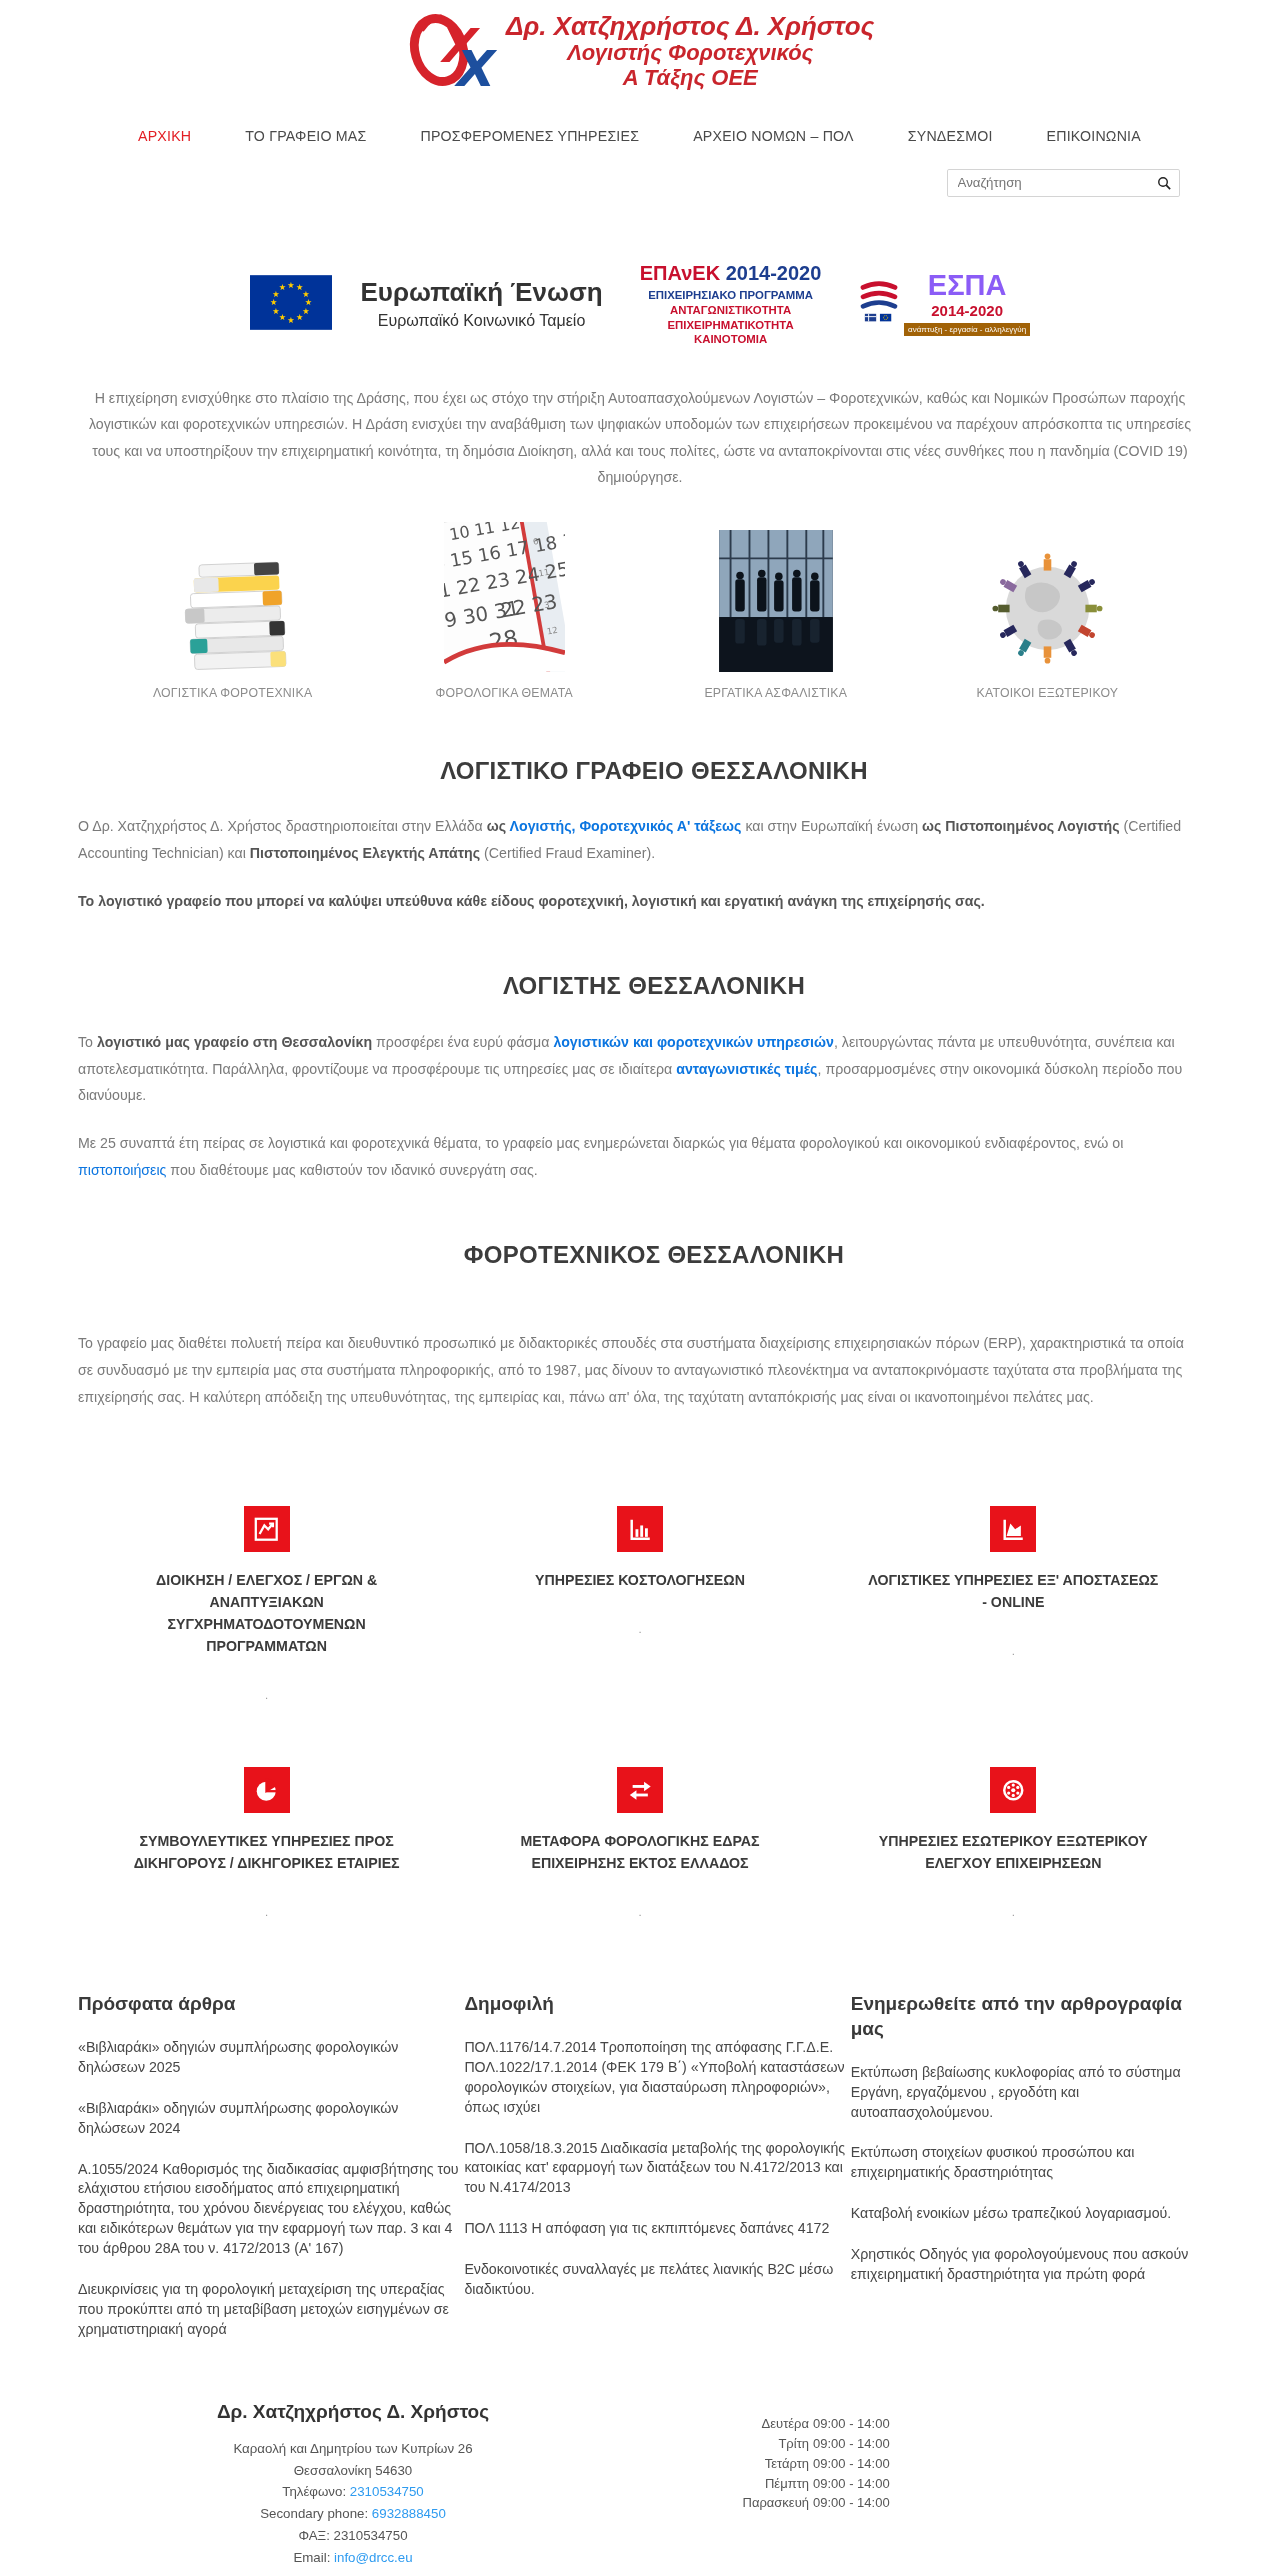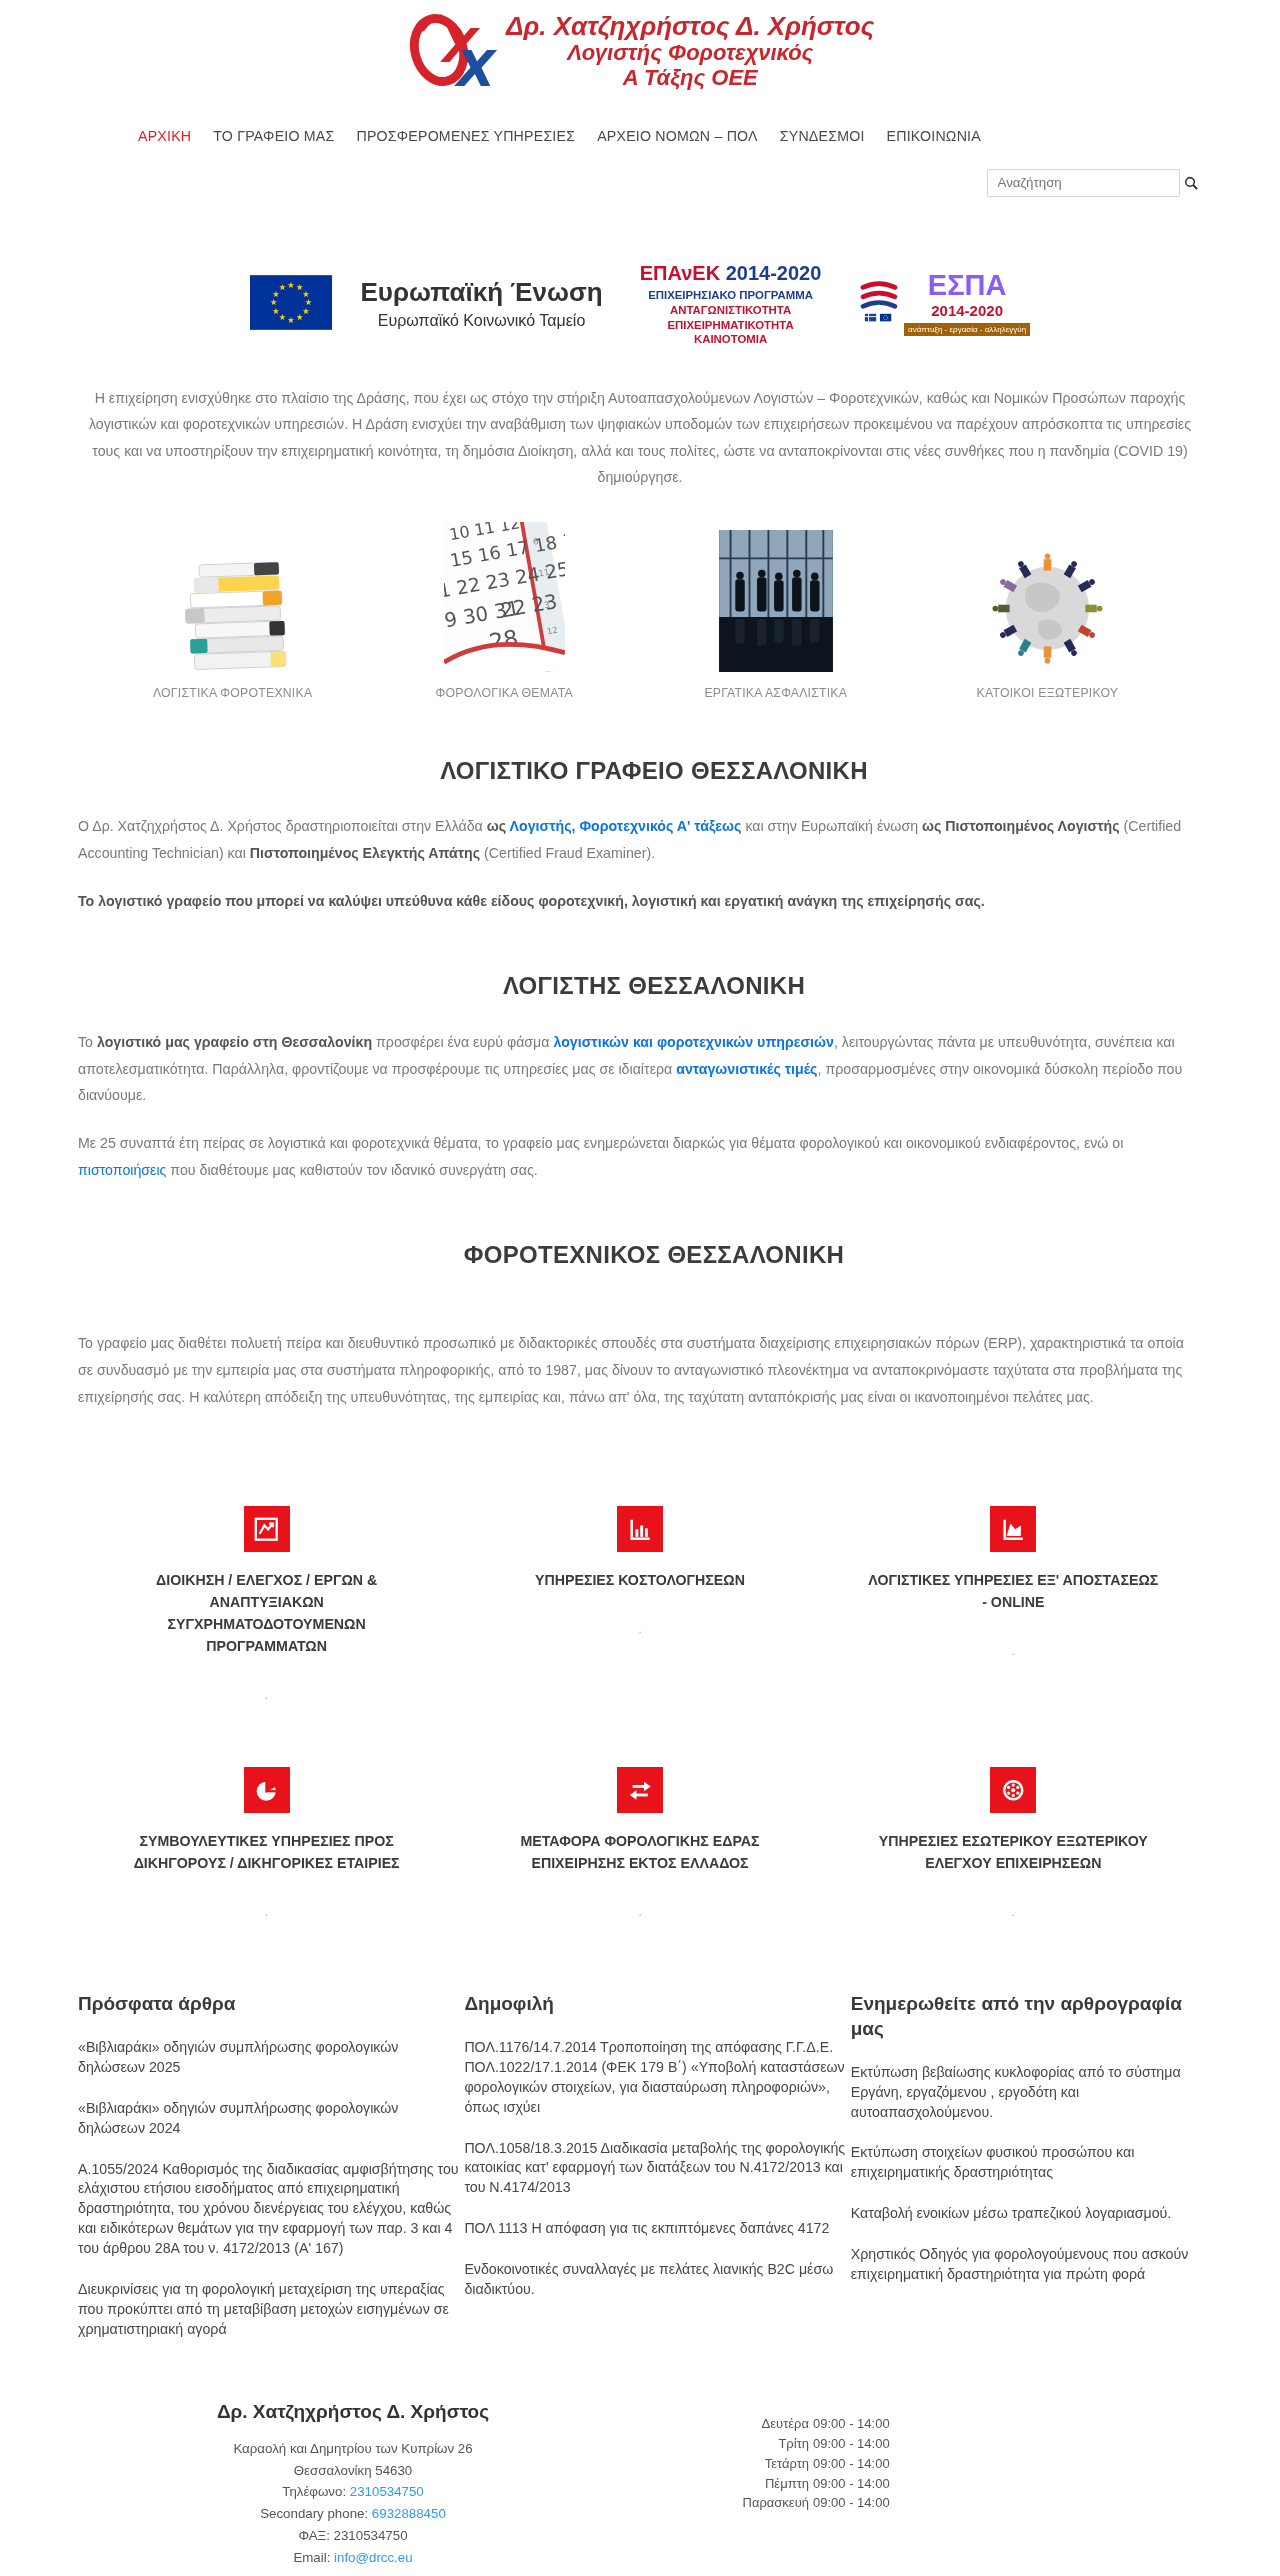--- a/index.html
+++ b/index.html
@@ -7,27 +7,27 @@
 
   
   .site-header { padding-top:9.5px; }
   .logo-row { display:flex; justify-content:center; align-items:center; gap:9.5px; }
   .logo-text { color:#c9252c; font-weight:bold; font-style:italic; text-align:center; line-height:1.12; }
   .logo-title { font-size:26px; }
   .logo-sub { font-size:22px; }
 
   
   nav.main-nav { margin:34px 0 0 138px; }
-  nav.main-nav ul { list-style:none; display:flex; gap:22px; margin:0; padding:0;text-align:center; }
+  nav.main-nav ul { list-style:none; display:flex; gap:54px; margin:0; padding:0;text-align:center; }
   nav.main-nav a { font-size:14.2px; color:#4a4a4a; text-decoration:none; letter-spacing:0.2px; }
   nav.main-nav li.active a { color:#e31e24; }
 
   
   .search-row { display:flex; justify-content:flex-end; margin:25px 100px 0 0; }
-  .search-box { display:flex; align-items:center; border:0.9px solid #d4d4d4; border-radius:1.9px; width:193px; height:28.5px; background:#fff; }
+  .search-box { display:flex; align-items:center; border:0.9px solid #d4d4d4; border-radius:1.9px; width:233px; height:28.5px; background:#fff; }
   .search-box input { border:none; outline:none; flex:1; padding:0 9.5px; font-size:13.3px; color:#555; font-family:inherit; background:transparent; }
   .search-box button { border:none; background:none; padding:0 7.6px 0 0; cursor:pointer; display:flex; align-items:center; }
 
   
   .eu-banner { display:flex; justify-content:center; align-items:center; gap:28.5px; margin-top:63px; }
   .eu-flag { flex:0 0 auto; }
   .eu-text { text-align:center; color:#333; }
   .eu-text .t1 { font-size:26px; font-weight:bold; }
   .eu-text .t2 { font-size:16px; margin-top:3.8px; }
   .epanek { text-align:center; line-height:1.3; width:199px; }

